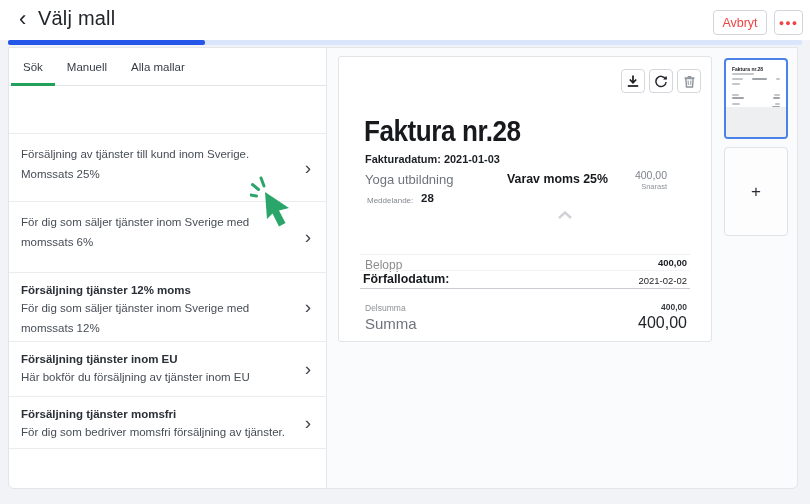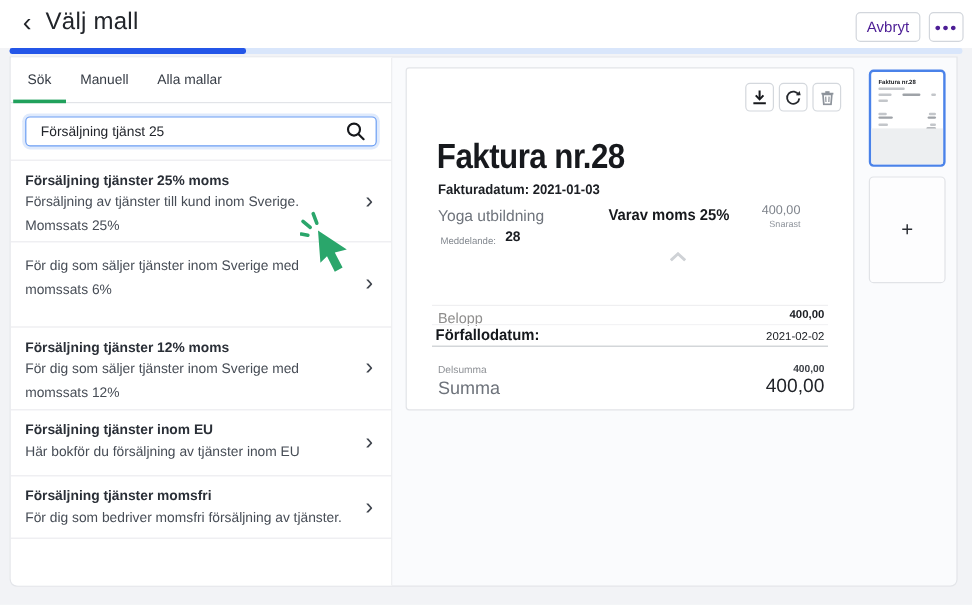--- a/index.html
+++ b/index.html
@@ -4,21 +4,21 @@
 <style>
   * { margin:0; padding:0; box-sizing:border-box; }
   html,body { width:810px; height:504px; }
   body { font-family:"Liberation Sans","DejaVu Sans",sans-serif; background:#f2f3f6; position:relative; overflow:hidden; color:#22262c; }
   .page { position:absolute; inset:0; width:810px; height:504px; }
 
   
   .header { position:absolute; left:0; top:0; width:810px; height:40px; background:#ffffff; }
   .back { position:absolute; left:19px; top:6px; font-size:22px; color:#23262b; cursor:pointer; }
   .page-title { position:absolute; left:38px; top:7px; font-size:20px; font-weight:500; color:#22252a; letter-spacing:.2px; }
-  .btn { position:absolute; top:10px; height:25px; background:#fff; border:1px solid #d2d6dc; border-radius:4px; font-size:12.5px; color:#4c1d95; display:flex; align-items:center; justify-content:center; cursor:pointer; }
+  .btn { position:absolute; top:10px; height:25px; background:#fff; border:1px solid #d2d6dc; border-radius:4px; font-size:12.5px; color:#ef4444; display:flex; align-items:center; justify-content:center; cursor:pointer; }
   .btn-cancel { left:713px; width:54px; }
   .btn-more { left:774px; width:29px; font-size:9px; letter-spacing:1px; padding-top:1px; }
 
   .progress-track { position:absolute; left:8px; top:40px; width:794px; height:5px; background:#d9e6fb; border-radius:2px; }
   .progress-fill { position:absolute; left:0; top:0; width:197px; height:5px; background:#2456e8; border-radius:2px; }
 
   
   .card { position:absolute; left:8px; top:47px; width:790px; height:442px; background:#fafbfd; border:1px solid #e3e5e9; border-radius:0 0 6px 6px; }
 
   
@@ -92,33 +92,23 @@
 
   <div class="card">
 
     <div class="left-panel">
       <div class="tabs">
         <div class="tab active">Sök</div>
         <div class="tab">Manuell</div>
         <div class="tab">Alla mallar</div>
       </div>
 
-      <div class="search-wrap">
-        <input class="search-input" value="Försäljning tjänst 25" style="">
-        <span class="search-icon">
-          <svg width="17" height="17" viewBox="0 0 17 17">
-              <circle cx="7" cy="7" r="5" fill="none" stroke="#16181c" stroke-width="1.8"></circle>
-              <line x1="10.8" y1="10.8" x2="15" y2="15" stroke="#16181c" stroke-width="1.8" stroke-linecap="round"></line>
-            </svg>
-        </span>
-      </div>
 
       <div class="tpl-list">
         <div class="tpl-item i1">
-          <div class="t">Försäljning tjänster 25% moms</div>
           <div class="d">Försäljning av tjänster till kund inom Sverige. Momssats 25%</div>
           <span class="chev">›</span>
         </div>
         <div class="tpl-item i2">
           <div class="d">För dig som säljer tjänster inom Sverige med momssats 6%</div>
           <span class="chev">›</span>
         </div>
         <div class="tpl-item i3">
           <div class="t">Försäljning tjänster 12% moms</div>
           <div class="d">För dig som säljer tjänster inom Sverige med momssats 12%</div>

